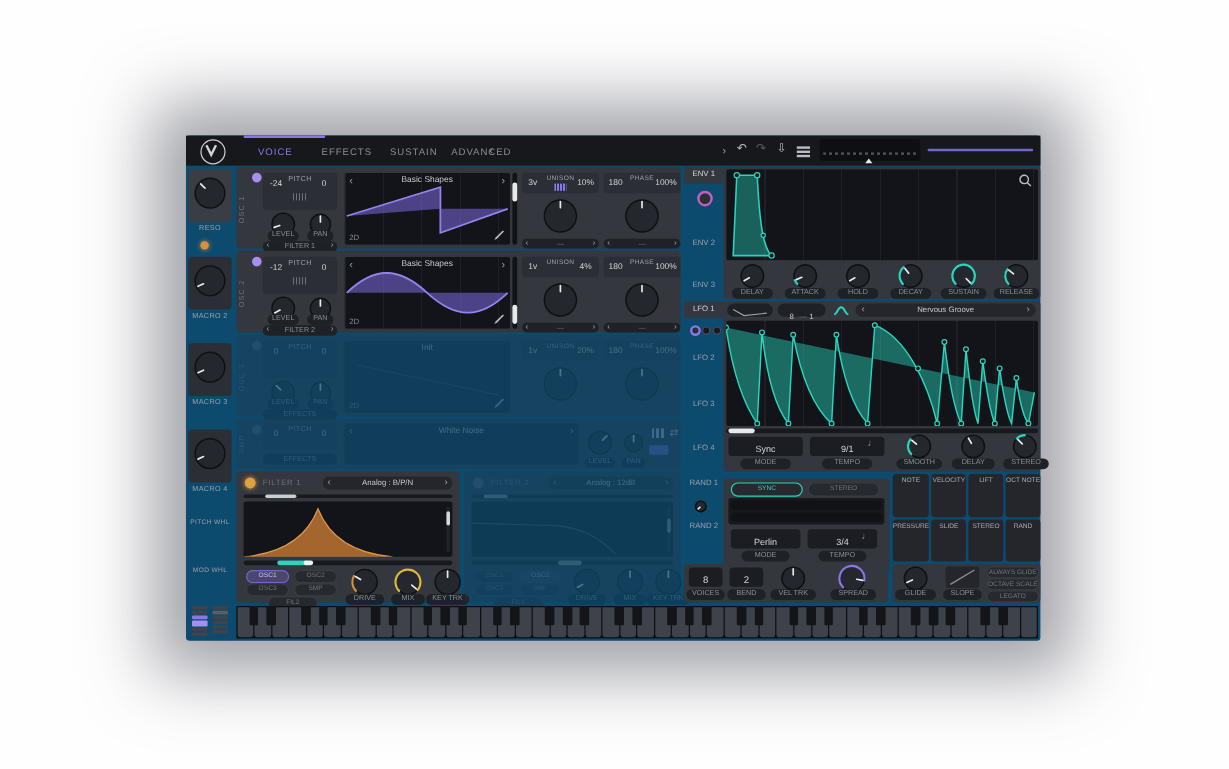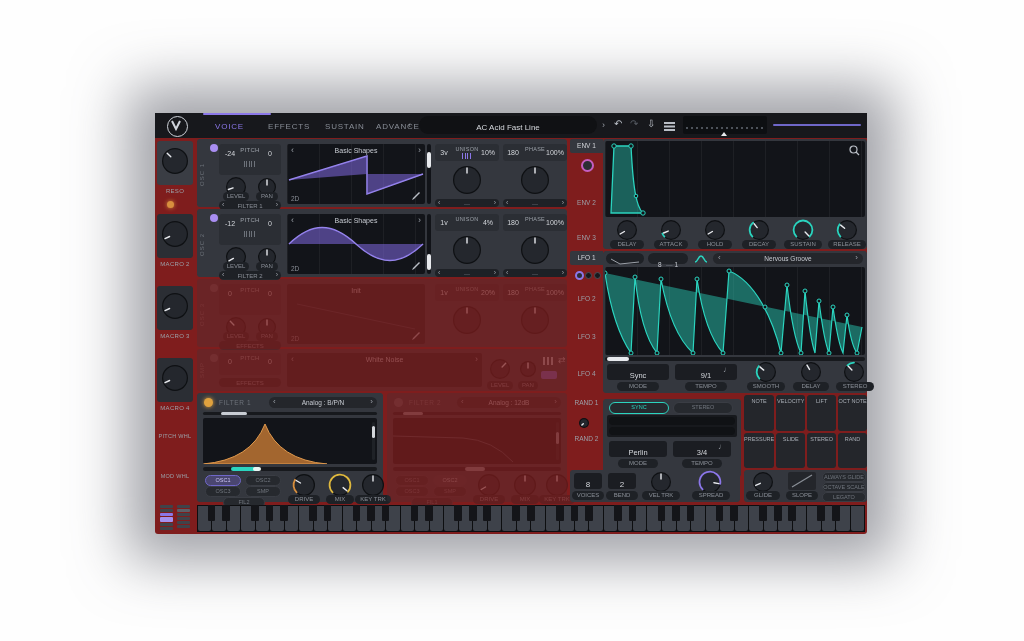--- a/index.html
+++ b/index.html
@@ -1,17 +1,17 @@
 <!DOCTYPE html>
 <html><head>
 <meta charset="utf-8">
 <style>
   html,body{margin:0;padding:0;background:#fff;font-family:"Liberation Sans",sans-serif;}
   .stage{position:relative;width:1024px;height:641px;background:#fefefe;overflow:hidden;}
-  .window{position:absolute;left:155px;top:113px;width:712px;height:421px;background:#7f1d1d;
+  .window{position:absolute;left:155px;top:113px;width:712px;height:421px;background:#0c4a6e;
           border-radius:3px;box-shadow:0 0 55px 28px rgba(88,90,100,.55);}
   .abs{position:absolute;}
   .panel{position:absolute;background:#34373e;border-radius:3px;}
   .subpanel{position:absolute;background:#2b2e34;border-radius:3px;}
   .display{position:absolute;background:#121419;border-radius:2px;overflow:hidden;}
   .chip{position:absolute;background:#1e2126;border-radius:7px;color:#8a8f97;font-size:6px;
         line-height:9px;text-align:center;white-space:nowrap;overflow:hidden;}
   .val{position:absolute;background:#1b1d22;border-radius:3px;color:#d3d6db;font-size:7px;
        line-height:11px;text-align:center;}
   .lbl{position:absolute;color:#9ba0a8;font-size:6.5px;letter-spacing:.3px;white-space:nowrap;}
@@ -47,23 +47,20 @@
       <svg width="16" height="16" style="position:absolute;left:0;top:0">
             <path d="M4,4 L8,12 L12,4" fill="none" stroke="#cfd3da" stroke-width="2"></path>
           </svg>
     </div>
     <div class="abs" style="left:48px;top:0;width:68px;height:2px;background:#8b77e8;border-radius:1px;"></div>
     <span class="tab active abs" style="left:60px;top:9px;">VOICE</span>
     <span class="tab abs" style="left:113px;top:9px;">EFFECTS</span>
     <span class="tab abs" style="left:170px;top:9px;">SUSTAIN</span>
     <span class="tab abs" style="left:221px;top:9px;">ADVANCED</span>
     <span class="chev abs" style="left:253px;top:7px;">‹</span>
-    <div class="abs" style="left:264px;top:3px;width:178px;height:18px;background:#101114;border-radius:9px;text-align:center;">
-      <span style="font-size:8px;color:#d6d9de;line-height:18px;">AC Acid Fast Line</span>
-    </div>
     <span class="chev abs" style="left:447px;top:7px;">›</span>
     <span class="abs" style="left:459px;top:5px;color:#b9bec6;font-size:10px;">↶</span>
     <span class="abs" style="left:475px;top:5px;color:#565b63;font-size:10px;">↷</span>
     <span class="abs" style="left:492px;top:5px;color:#b9bec6;font-size:10px;">⇩</span>
     <div class="abs" style="left:509px;top:9px;width:11px;height:2px;background:#b9bec6;box-shadow:0 3.5px 0 #b9bec6,0 7px 0 #b9bec6;"></div>
     <div class="display" style="left:528px;top:3px;width:84px;height:18px;background:#0d0f12;">
       <div class="abs" style="left:3px;top:11px;width:78px;height:1.5px;background:repeating-linear-gradient(90deg,#4d525a 0 2px,transparent 2px 5px);"></div>
     </div>
     <div class="abs" style="left:566px;top:19px;width:0;height:0;border-left:3px solid transparent;border-right:3px solid transparent;border-bottom:4px solid #e8eaee;"></div>
     <div class="abs" style="left:618px;top:11px;width:88px;height:2px;background:#6f67c9;border-radius:1px;"></div>

